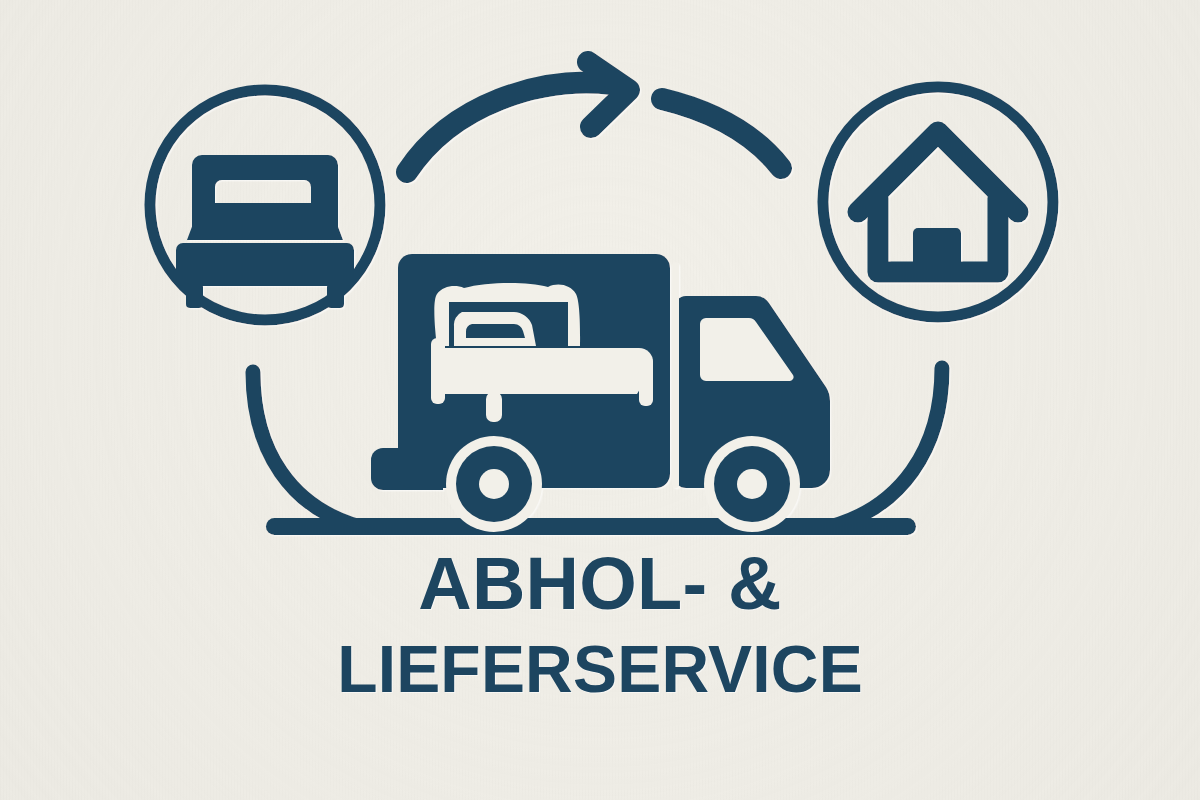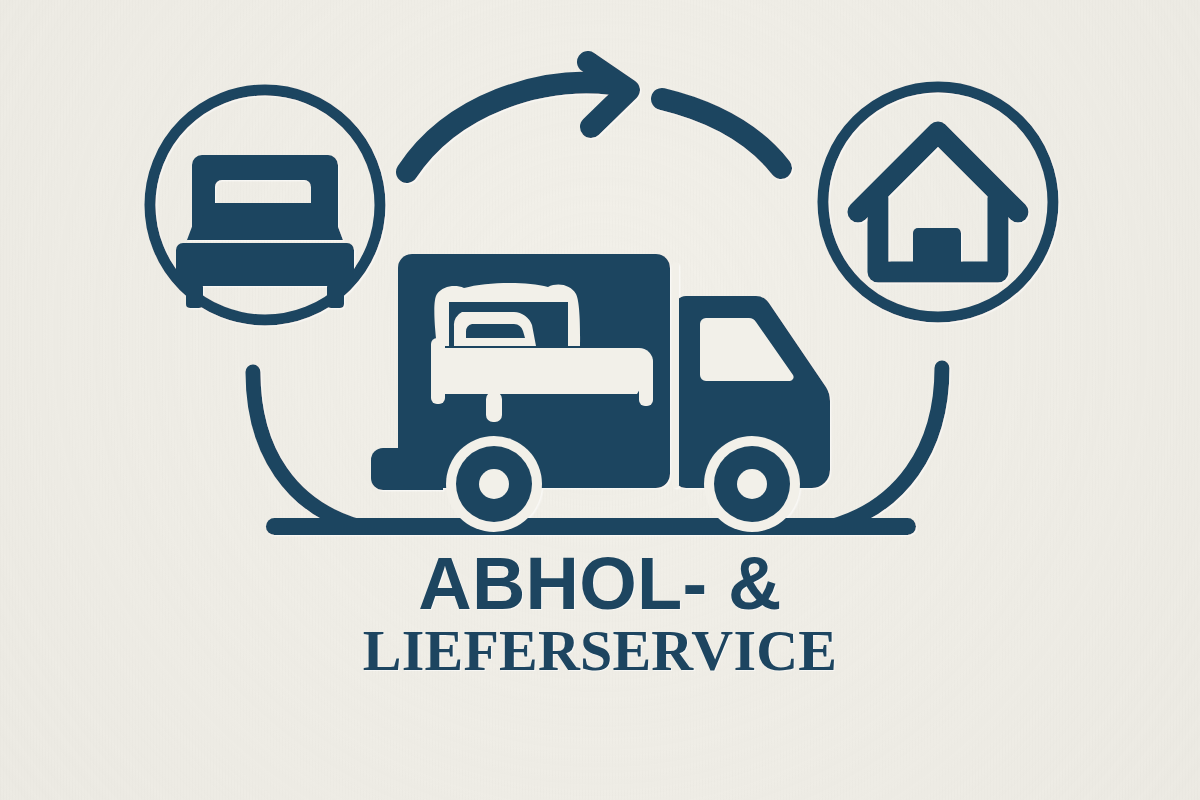--- a/index.html
+++ b/index.html
@@ -57,21 +57,21 @@
     font-weight: 700;
     font-family: "Liberation Sans", sans-serif;
     user-select: none;
   }
   .caption .line {
     display: block;
     color: #1d4560;
     text-shadow: 1px 1px 0 rgba(255,255,255,0.55);
   }
   .caption .line1 { font-size: 74px; }
-  .caption .line2 { font-size: 58px; margin-top: 2px; font-family: Liberation Serif, serif; }
+  .caption .line2 { font-size: 66px; margin-top: 16px; }
 </style>
 </head>
 <body>
 
 <div class="poster">
 
   <svg class="art" viewBox="0 0 1200 800" xmlns="http://www.w3.org/2000/svg" aria-hidden="true">
 
     <defs>
 

